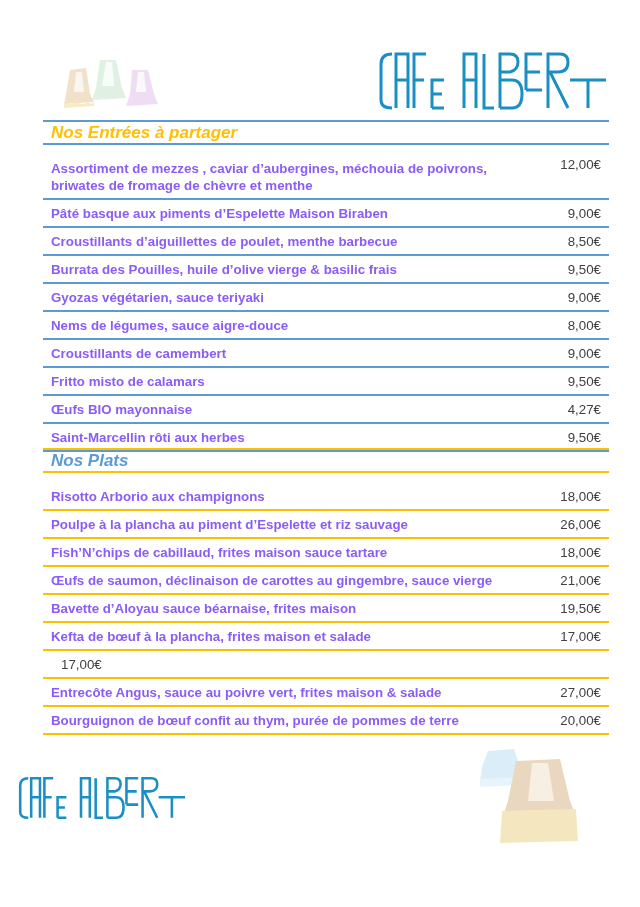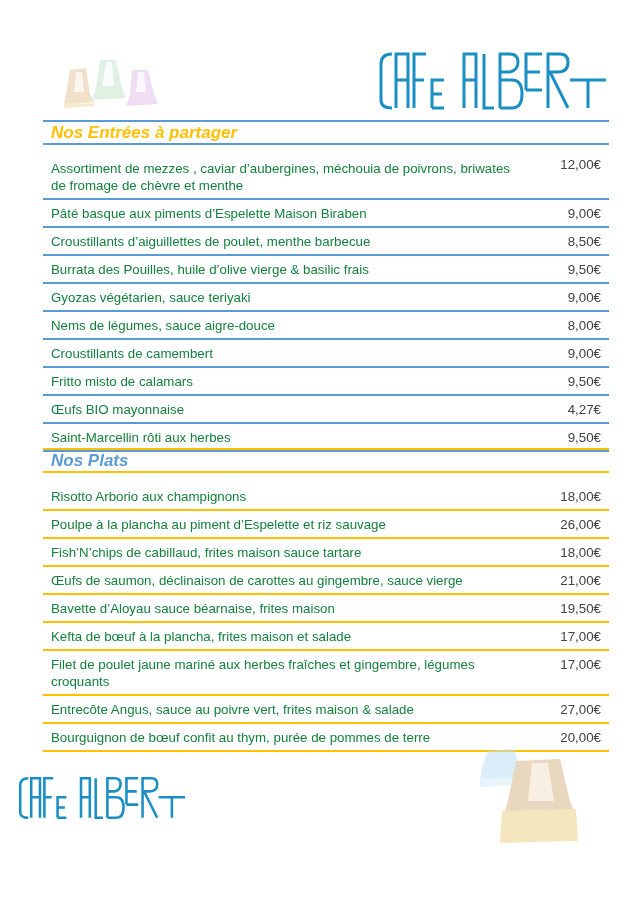--- a/index.html
+++ b/index.html
@@ -16,21 +16,21 @@
 
   .menu { position: absolute; left: 43px; width: 566px; }
   .section-head { border-top: 2px solid; border-bottom: 2px solid; padding: 1px 8px 0 8px; height: 20px; line-height: 20px;
     font-style: italic; font-weight: bold; font-size: 17px; }
   .entrees .section-head { border-color: #5b9bd5; color: #ffc000; }
   .plats .section-head { border-color: #ffc000; color: #5b9bd5; }
 
   .row { display: flex; justify-content: space-between; align-items: flex-start; padding: 5px 8px 4px 8px; border-bottom: 2px solid; }
   .entrees .row { border-color: #5b9bd5; }
   .plats .row { border-color: #ffc000; }
-  .dish { font-weight: normal; font-size: 13.3px; color: #15803d; line-height: 17px; max-width: 460px; }
+  .dish { font-weight: bold; font-size: 13.3px; color: #8b5cf6; line-height: 17px; max-width: 460px; }
   .price { font-size: 13.3px; color: #404040; line-height: 17px; white-space: nowrap; padding-left: 10px; }
   .row.first-row .price { margin-top: -4px; }
 
   .entrees { top: 120px; }
   .plats { top: 448px; }
   .gap { height: 10px; }
 </style>
 </head>
 <body>
 
@@ -129,21 +129,20 @@
     </div>
     <div class="row">
       <span class="dish">Bavette d’Aloyau sauce béarnaise, frites maison</span>
       <span class="price">19,50€</span>
     </div>
     <div class="row">
       <span class="dish">Kefta de bœuf à la plancha, frites maison et salade</span>
       <span class="price">17,00€</span>
     </div>
     <div class="row">
-      <span class="dish">Filet de poulet jaune mariné aux herbes fraîches et gingembre, légumes croquants</span>
       <span class="price">17,00€</span>
     </div>
     <div class="row">
       <span class="dish">Entrecôte Angus, sauce au poivre vert, frites maison &amp; salade</span>
       <span class="price">27,00€</span>
     </div>
     <div class="row">
       <span class="dish" style="max-width:490px">Bourguignon de bœuf confit au thym, purée de pommes de terre</span>
       <span class="price">20,00€</span>
     </div>

